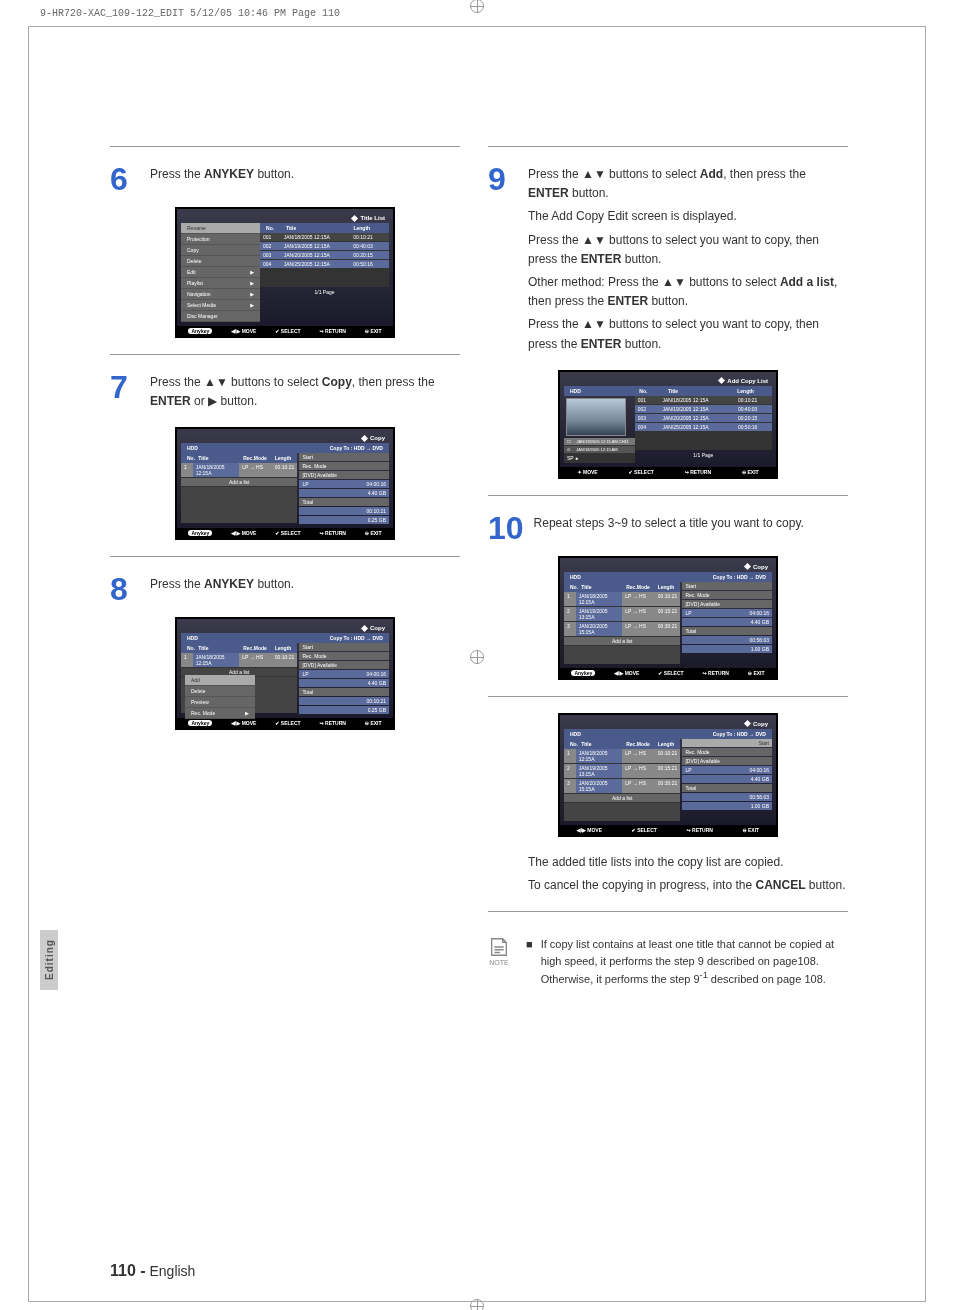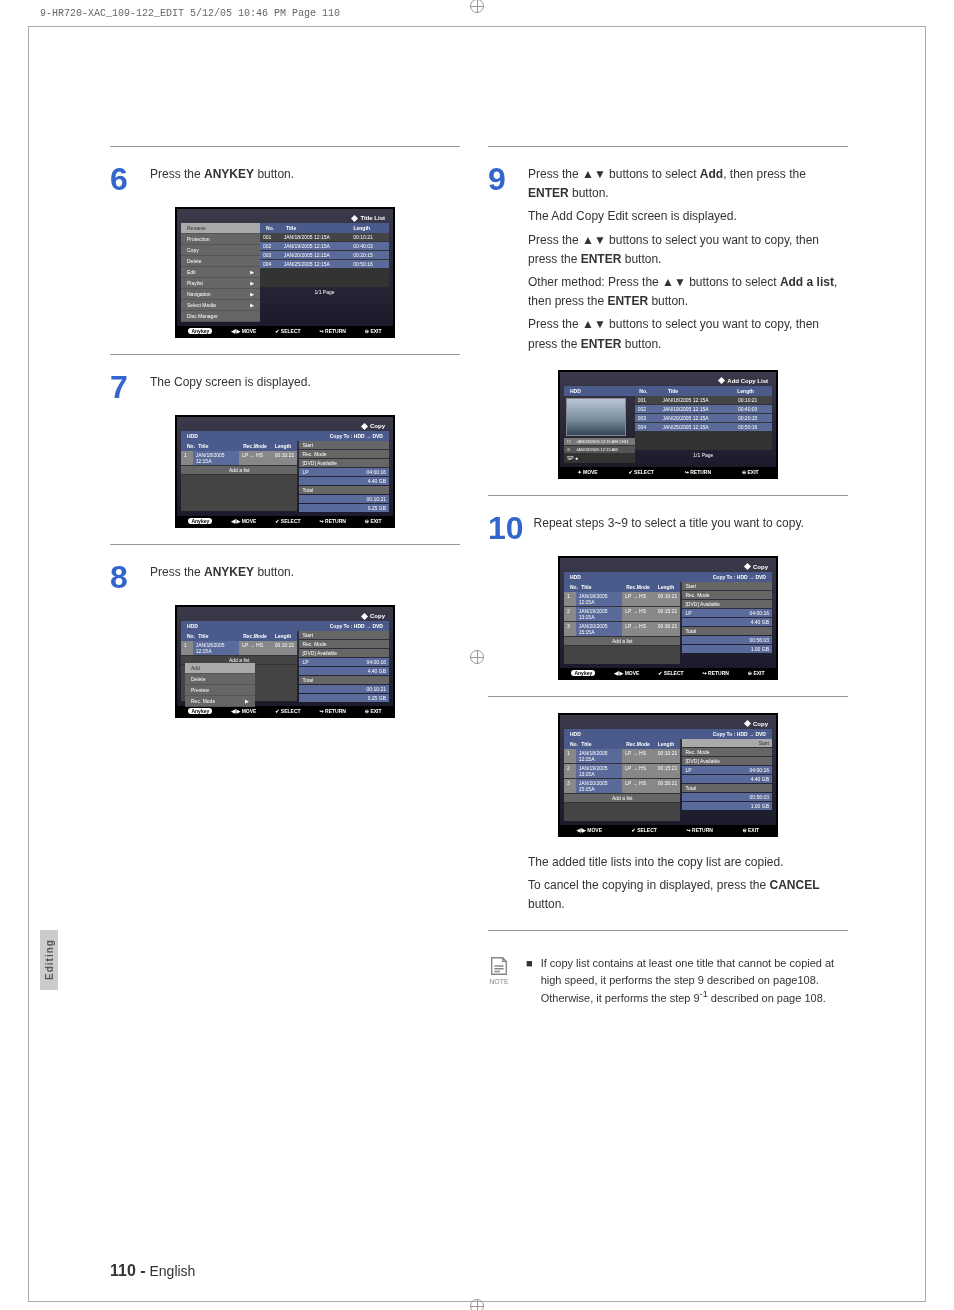--- a/index.html
+++ b/index.html
@@ -310,21 +310,21 @@
           <span>✔ SELECT</span>
           <span>↪ RETURN</span>
           <span>⊖ EXIT</span>
         </div>
     </div>
 
     <hr class="divider">
     <div class="step">
       <div class="step-num">7</div>
       <div class="step-text">
-        <p>The Copy screen is displayed.</p>
+        <p><span>Press the ▲▼ buttons to select </span><b>Copy</b><span>, then press the </span><b>ENTER</b><span> or ▶ button.</span></p>
       </div>
     </div>
 
     <div class="screenshot">
       <div class="ss-inner">
         <div class="ss-title-row">
             <div class="ss-diamond"></div>
             <span>Copy</span>
           </div>
         <div class="ss-header-bar">
@@ -643,21 +643,21 @@
       <div class="ss-footer">
           <span>◀I▶ MOVE</span>
           <span>✔ SELECT</span>
           <span>↪ RETURN</span>
           <span>⊖ EXIT</span>
         </div>
     </div>
 
     <div class="step-text" style="margin-left:40px">
       <p>The added title lists into the copy list are copied.</p>
-      <p><span>To cancel the copying in displayed, press the </span><b>CANCEL</b><span> button.</span></p>
+      <p><span>To cancel the copying in progress, into the </span><b>CANCEL</b><span> button.</span></p>
     </div>
 
     <hr class="divider">
 
     <div class="note-box">
       <div class="note-icon">
         <svg viewBox="0 0 24 24">
             <path fill="none" stroke="#888" stroke-width="1.5" d="M4 3h12l4 4v14H4z M16 3v4h4 M7 12h10 M7 15h10 M7 18h6"></path>
           </svg>
         <div>NOTE</div>

